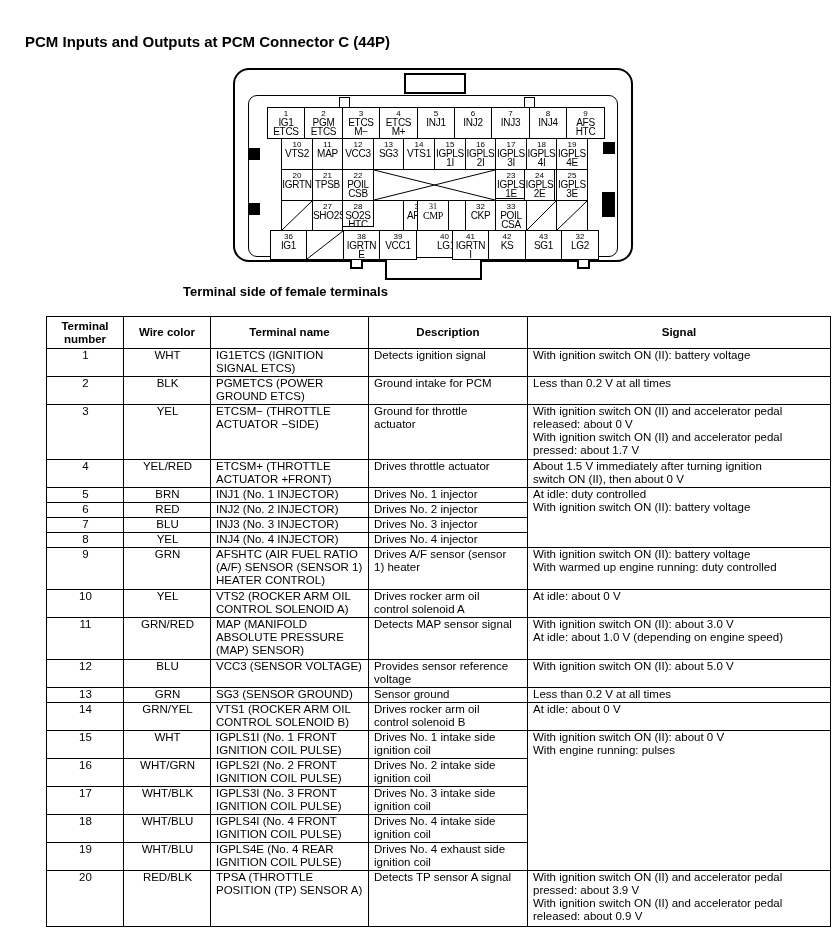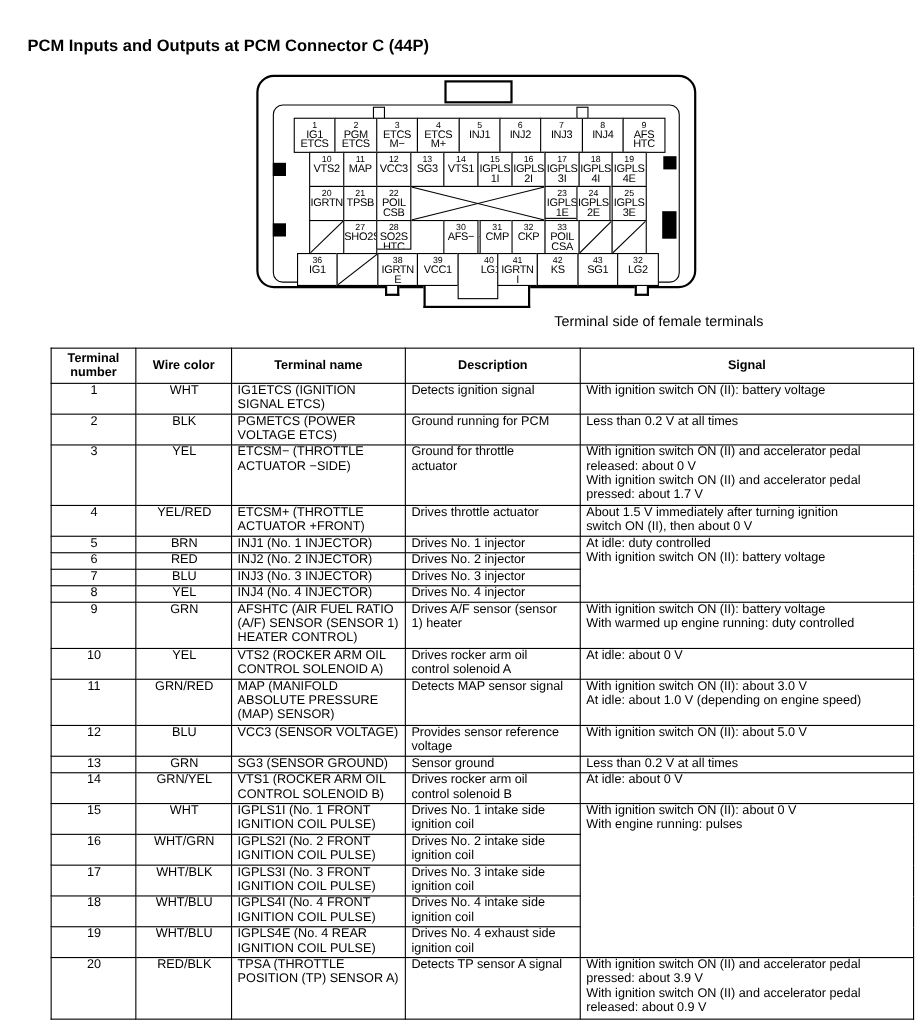--- a/index.html
+++ b/index.html
@@ -36,22 +36,23 @@
   #pin-grid{position:absolute;left:0;top:0;width:100%;height:100%;z-index:2;}
   .pin-cell{
     position:absolute;border:1px solid #000;box-sizing:border-box;background:#fff;
     text-align:center;overflow:hidden;
   }
   .pin-num{font-size:8px;line-height:9px;padding-top:1px;}
   .pin-label{font-size:10px;line-height:9px;white-space:pre-line;letter-spacing:-0.3px;}
   .slash-svg{position:absolute;left:0;top:0;width:100%;height:100%;}
   
   .caption{
-    position:absolute;left:194px;top:284px;width:500px;text-align:right;
+    position:absolute;left:183px;top:284px;width:500px;text-align:left;
     font-size:13px;
+    font-weight:bold;
   }
   
   .terminal-table{
     position:absolute;left:46px;top:316px;width:784px;
     border-collapse:collapse;table-layout:fixed;
     font-size:11.5px;line-height:13px;
   }
   .terminal-table th,.terminal-table td{
     border:1px solid #000;vertical-align:top;
     padding:0 4px 1px 5px;white-space:pre-line;overflow:hidden;
@@ -215,21 +216,21 @@
 HTC</div>
       </div>
       <div class="pin-cell" style="left: 138px; top: 130px; width: 31px; height: 31px; margin-left: 40px;">
         <div class="pin-num">29</div>
         <div class="pin-label">AFS+</div>
       </div>
       <div class="pin-cell" style="left: 168px; top: 130px; width: 32px; height: 31px;">
         <div class="pin-num">30</div>
         <div class="pin-label">AFS−</div>
       </div>
-      <div class="pin-cell" style="left: 201px; top: 130px; width: 32px; height: 31px;">
+      <div class="pin-cell" style="left: 182px; top: 130px; width: 32px; height: 31px; font-family: Liberation Serif, serif;">
         <div class="pin-num">31</div>
         <div class="pin-label">CMP</div>
       </div>
       <div class="pin-cell" style="left: 230px; top: 130px; width: 31px; height: 31px;">
         <div class="pin-num">32</div>
         <div class="pin-label">CKP</div>
       </div>
       <div class="pin-cell" style="left: 260px; top: 130px; width: 32px; height: 31px;">
         <div class="pin-num">33</div>
         <div class="pin-label">POIL
@@ -256,21 +257,21 @@
       </div>
       <div class="pin-cell" style="left: 108px; top: 160px; width: 37px; height: 30px;">
         <div class="pin-num">38</div>
         <div class="pin-label">IGRTN
 E</div>
       </div>
       <div class="pin-cell" style="left: 144px; top: 160px; width: 38px; height: 30px; text-align: center;">
         <div class="pin-num">39</div>
         <div class="pin-label">VCC1</div>
       </div>
-      <div class="pin-cell" style="left: 181px; top: 160px; width: 37px; height: 42px; padding-left: 20px;">
+      <div class="pin-cell" style="left: 181px; top: 160px; width: 37px; height: 28px; padding-left: 20px;">
         <div class="pin-num">40</div>
         <div class="pin-label">LG1</div>
       </div>
       <div class="pin-cell" style="left: 217px; top: 160px; width: 37px; height: 30px;">
         <div class="pin-num">41</div>
         <div class="pin-label">IGRTN
 I</div>
       </div>
       <div class="pin-cell" style="left: 253px; top: 160px; width: 38px; height: 30px;">
         <div class="pin-num">42</div>
@@ -313,22 +314,22 @@
         <td class="ctr">WHT</td>
         <td>IG1ETCS (IGNITION
 SIGNAL ETCS)</td>
         <td>Detects ignition signal</td>
         <td rowspan="1">With ignition switch ON (II): battery voltage</td>
       </tr>
       <tr style="height: 28px;">
         <td class="ctr">2</td>
         <td class="ctr">BLK</td>
         <td>PGMETCS (POWER
-VOLTAGE ETCS)</td>
-        <td>Ground running for PCM</td>
+GROUND ETCS)</td>
+        <td>Ground intake for PCM</td>
         <td rowspan="1">Less than 0.2 V at all times</td>
       </tr>
       <tr style="height: 55px;">
         <td class="ctr">3</td>
         <td class="ctr">YEL</td>
         <td>ETCSM− (THROTTLE
 ACTUATOR −SIDE)</td>
         <td>Ground for throttle
 actuator</td>
         <td rowspan="1">With ignition switch ON (II) and accelerator pedal

